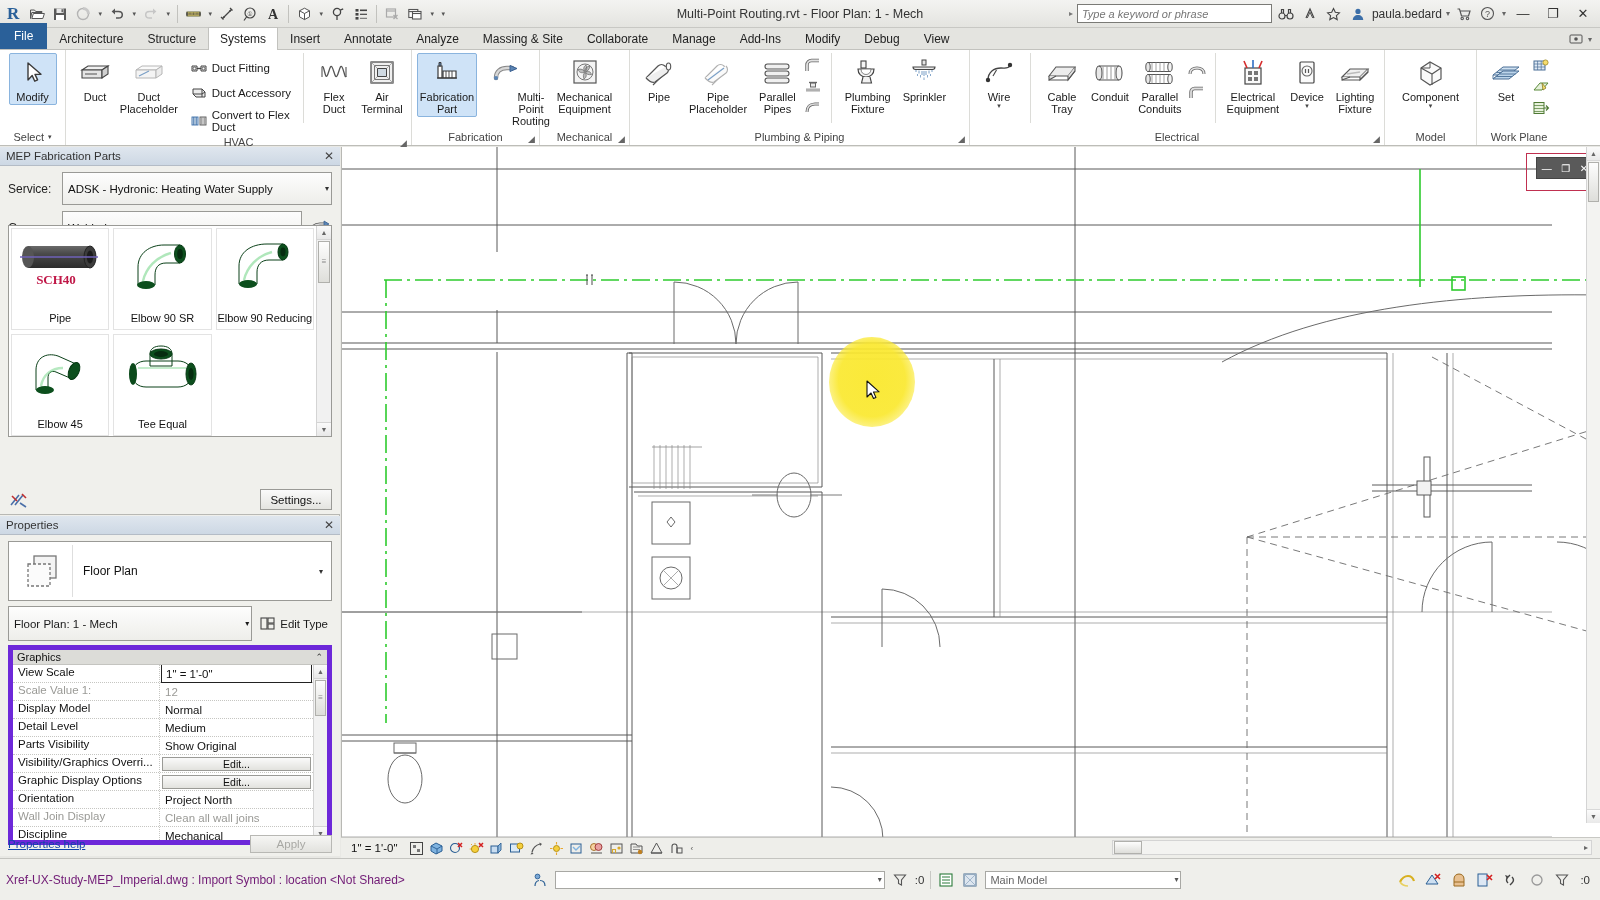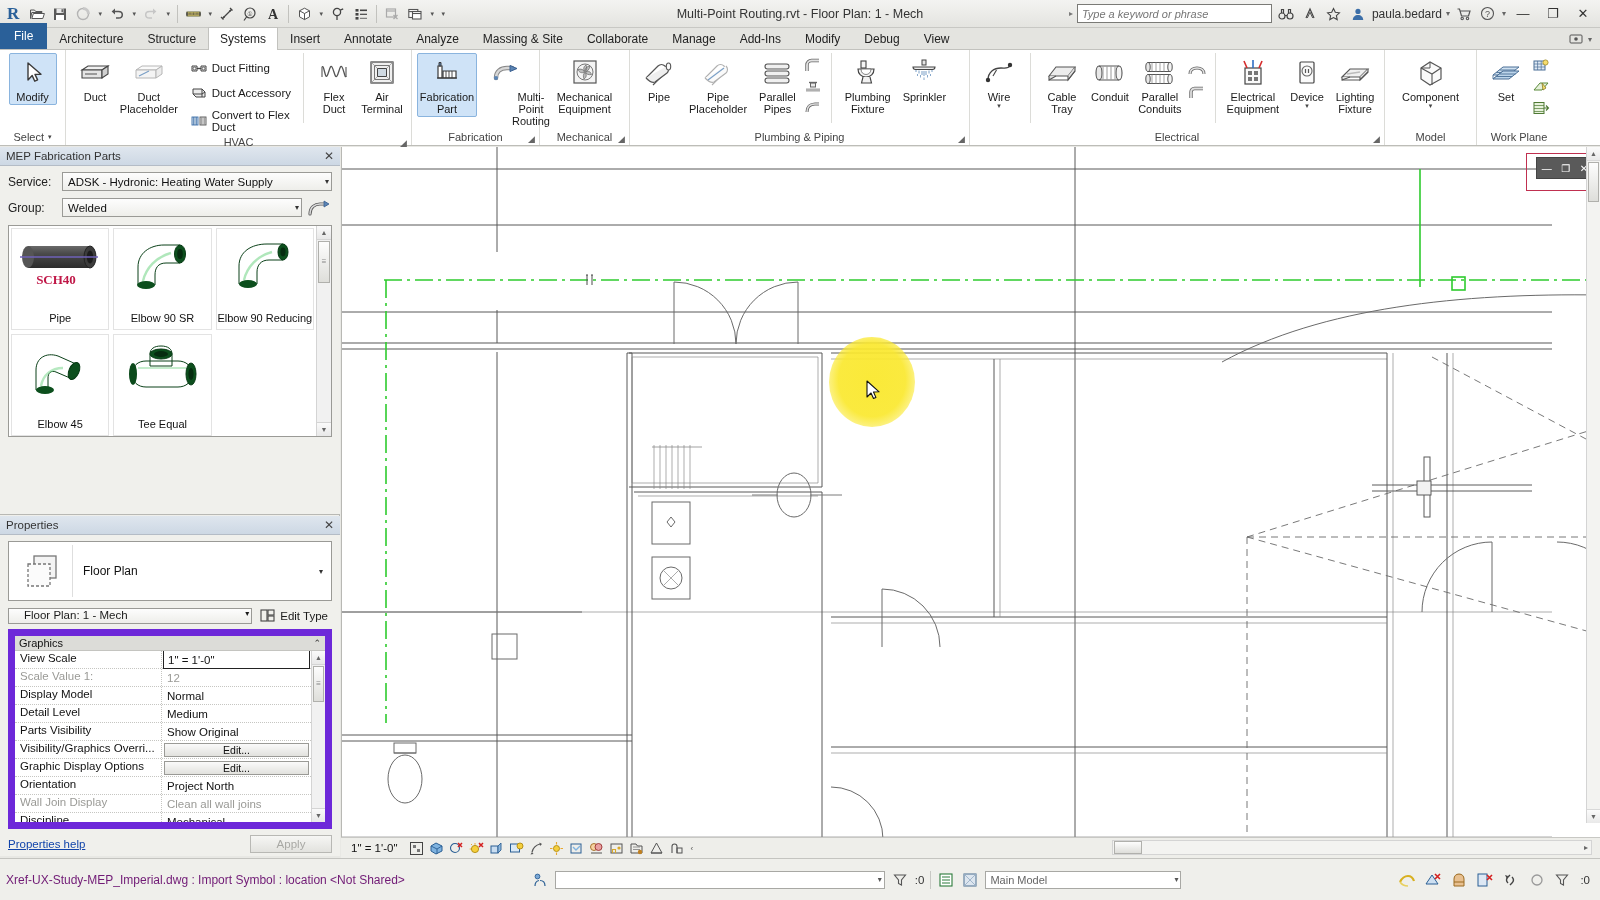--- a/index.html
+++ b/index.html
@@ -106,21 +106,21 @@
   }
   .pal-close { margin-left:auto; font-size:12px; color:#444; cursor:pointer; width:14px;
      text-align:center; }
 
   .mep { position:absolute; top:0; left:0; width:340px; height:368px; background:#f0f0ec;
      border-bottom:1px solid #b8b8b4; }
   .mep-rows { padding:6px 8px 2px 8px; }
   .frow { display:flex; align-items:center; margin-bottom:6px; }
   .frow label { width:54px; font-size:12px; color:#222; }
   .combo {
-    flex:1; height:19px; background:linear-gradient(#fdfdfd,#eeeeea); border:1px solid #9a9a96;
+    flex:1; height:33px; background:linear-gradient(#fdfdfd,#eeeeea); border:1px solid #9a9a96;
     display:flex; align-items:center; padding:0 2px 0 5px; font-size:11.5px; color:#111;
     cursor:pointer; position:relative;
   }
   .combo .cv { overflow:hidden; white-space:nowrap; }
   .combo .carr { margin-left:auto; font-size:8px; color:#333; padding-left:4px;}
   .routebtn { width:26px;height:21px; margin-left:4px; display:flex;align-items:center;
      justify-content:center; cursor:pointer; border:1px solid transparent;}
 
   .partgrid-wrap {
     position:absolute; top:78px; left:8px; width:324px; height:212px; background:#fff;
@@ -158,27 +158,27 @@
   .ptype {
     margin:6px 8px 0 8px; height:60px; background:#fff; border:1px solid #9a9a96;
     display:flex; align-items:center; padding:0 4px;
   }
   .ptype-icn { width:60px;height:52px; display:flex;align-items:center;justify-content:center;
      border-right:1px solid #dedede;}
   .ptype-name { padding-left:10px; font-size:12px; color:#111; }
   .ptype-arrow { margin-left:auto; font-size:8px; color:#333; padding-right:4px; cursor:pointer;}
   .psel-row { display:flex; align-items:center; margin:5px 8px 0 8px; gap:4px;}
   .psel {
-    flex:1; height:16px; background:linear-gradient(#fdfdfd,#eeeeea); border:1px solid #9a9a96;
-    display:flex;align-items:flex-start; padding:0 2px 0 15px; font-size:11.5px; cursor:pointer;
+    flex:1; height:35px; background:linear-gradient(#fdfdfd,#eeeeea); border:1px solid #9a9a96;
+    display:flex;align-items:center; padding:0 2px 0 5px; font-size:11.5px; cursor:pointer;
   }
   .edittype { display:flex; align-items:center; gap:4px; font-size:11.5px; cursor:pointer;
      padding:1px 3px; border:1px solid transparent;}
 
-  .pgrid { margin:4px 8px 0 8px; height:200px; background:#fff; border:7px solid #6d28d9;
+  .pgrid { margin:4px 8px 0 8px; height:200px; background:#fff; border:5px solid #6d28d9;
      display:flex; flex-direction:column; }
   .pg-sect { height:15px; background:#dcdcd8; border-bottom:1px solid #c4c4c0; display:flex;
      align-items:center; padding:0 4px; font-size:11px; color:#111;}
   .pg-sect .caret { margin-left:auto; font-size:9px; color:#333; cursor:pointer;}
   .pg-body { flex:1; overflow:hidden; }
   .pg-row { display:flex; height:18px; border-bottom:1px dotted #c6c6c2; font-size:11.5px; }
   .pg-k { width:147px; padding:1px 0 0 5px; border-right:1px dotted #c6c6c2; color:#111;
      white-space:nowrap; overflow:hidden; }
   .pg-v { flex:1; padding:1px 0 0 5px; color:#111; display:flex; align-items:center; }
   .pg-row.dim .pg-k, .pg-row.dim .pg-v { color:#9a9a96; }
@@ -1014,20 +1014,30 @@
         <div class="vscroll">
           <div class="vs-btn">▲</div>
           <div class="vs-thumb">
               <i>≡</i>
             </div>
           <div class="vs-space"></div>
           <div class="vs-btn bot">▼</div>
         </div>
       </div>
 
+      <div class="mep-foot">
+        <div style="width:22px;height:20px;display:flex;align-items:center;justify-content:center;cursor:pointer;">
+          <svg width="20" height="18" viewBox="0 0 20 18">
+              <path d="M2 14L10 4M6 14L14 4" stroke="#4a6fa8" stroke-width="1.6"></path>
+              <path d="M3 5l5 5M13 3l4 4" stroke="#c03030" stroke-width="1.6"></path>
+              <path d="M11 12l6 4" stroke="#4a6fa8" stroke-width="1.6"></path>
+            </svg>
+        </div>
+        <div class="settings-btn">Settings...</div>
+      </div>
     </div>
 
     <div class="props">
       <div class="pal-head">
         <span>Properties</span>
         <span class="pal-close">✕</span>
       </div>
 
       <div class="ptype">
         <div class="ptype-icn">

